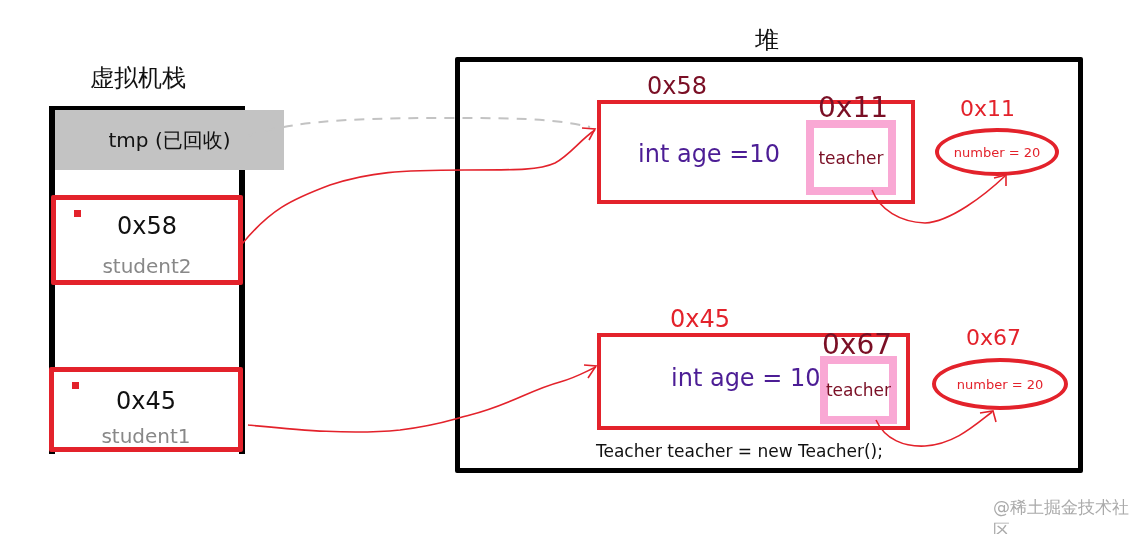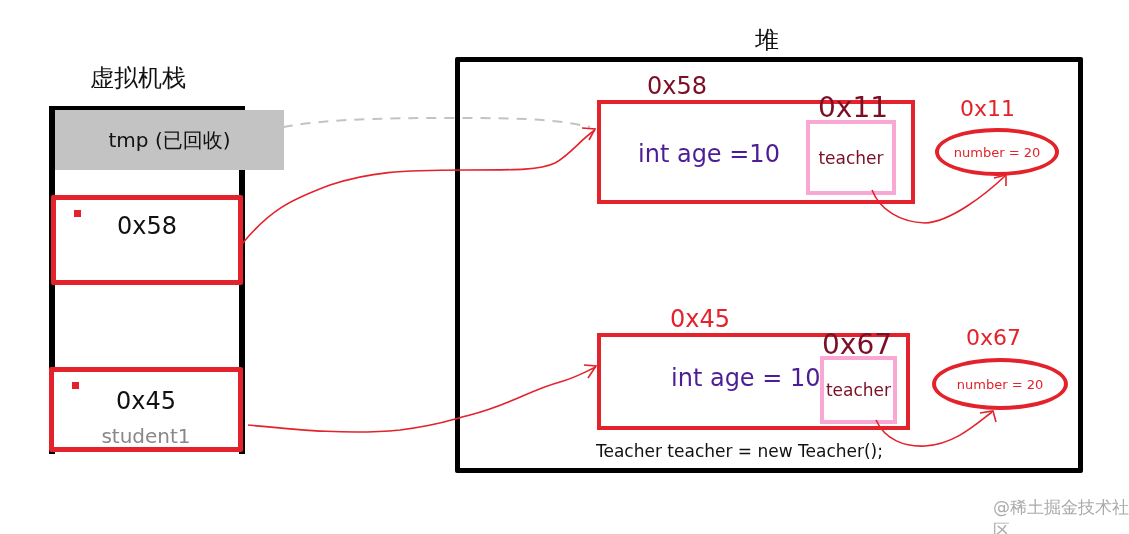--- a/index.html
+++ b/index.html
@@ -9,38 +9,39 @@
   .title { font-size:24px; color:#111; }
   .stack { left:49px; top:106px; width:196px; height:348px; border-left:6px solid #000; border-right:6px solid #000; border-top:4px solid #000; box-sizing:border-box; }
   .tmp { left:55px; top:110px; width:229px; height:60px; background:#c3c3c3; display:flex; align-items:center; justify-content:center; font-size:20px; color:#111; }
   .slot { border:5px solid #e3222b; box-sizing:border-box; background:#fff; border-radius:2px; }
   .slot .dot { position:absolute; left:18px; top:10px; width:7px; height:7px; background:#e3222b; }
   .slot .addr { position:absolute; left:0; width:100%; text-align:center; font-size:24px; color:#111; }
   .slot .var { position:absolute; left:0; width:100%; text-align:center; font-size:20px; color:#888; }
   .heap { left:455px; top:57px; width:628px; height:416px; border:5px solid #000; box-sizing:border-box; border-radius:2px; }
   .obj { border:4px solid #e3222b; box-sizing:border-box; }
   .field { color:#4c1d95; font-size:24px; }
-  .inner { border:4px solid #f9a8d4; box-sizing:border-box; display:flex; align-items:center; justify-content:center; color:#7a0f25; font-size:17px; }
+  .inner { border:8px solid #f9a8d4; box-sizing:border-box; display:flex; align-items:center; justify-content:center; color:#7a0f25; font-size:17px; }
   .addr-dark { color:#7a0f25; font-size:24px; }
   .addr-red { color:#e3222b; font-size:22px; }
   .ellipse { border:4px solid #e3222b; border-radius:50%; box-sizing:border-box; display:flex; align-items:center; justify-content:center; color:#e3222b; font-size:13px; }
   .code { font-size:17px; color:#111; }
   .wm { font-size:17px; color:#aaa;margin-left:42px; }
   svg { position:absolute; left:0; top:0; }
 </style>
 </head>
 <body>
 
 <div class="abs title" style="left:90px;top:62px;">虚拟机栈</div>
 <div class="abs stack"></div>
 <div class="abs tmp">tmp (已回收)</div>
 
 <div class="abs slot" style="left:51px;top:195px;width:192px;height:90px;">
   <div class="dot"></div>
   <div class="addr" style="top:12px;">0x58</div>
+  <div class="var" style="top:54px;">student2</div>
 </div>
 
 <div class="abs slot" style="left:49px;top:367px;width:194px;height:85px;">
   <div class="dot"></div>
   <div class="addr" style="top:15px;">0x45</div>
   <div class="var" style="top:52px;">student1</div>
 </div>
 
 <div class="abs title" style="left:755px;top:24px;">堆</div>
 <div class="abs heap"></div>

